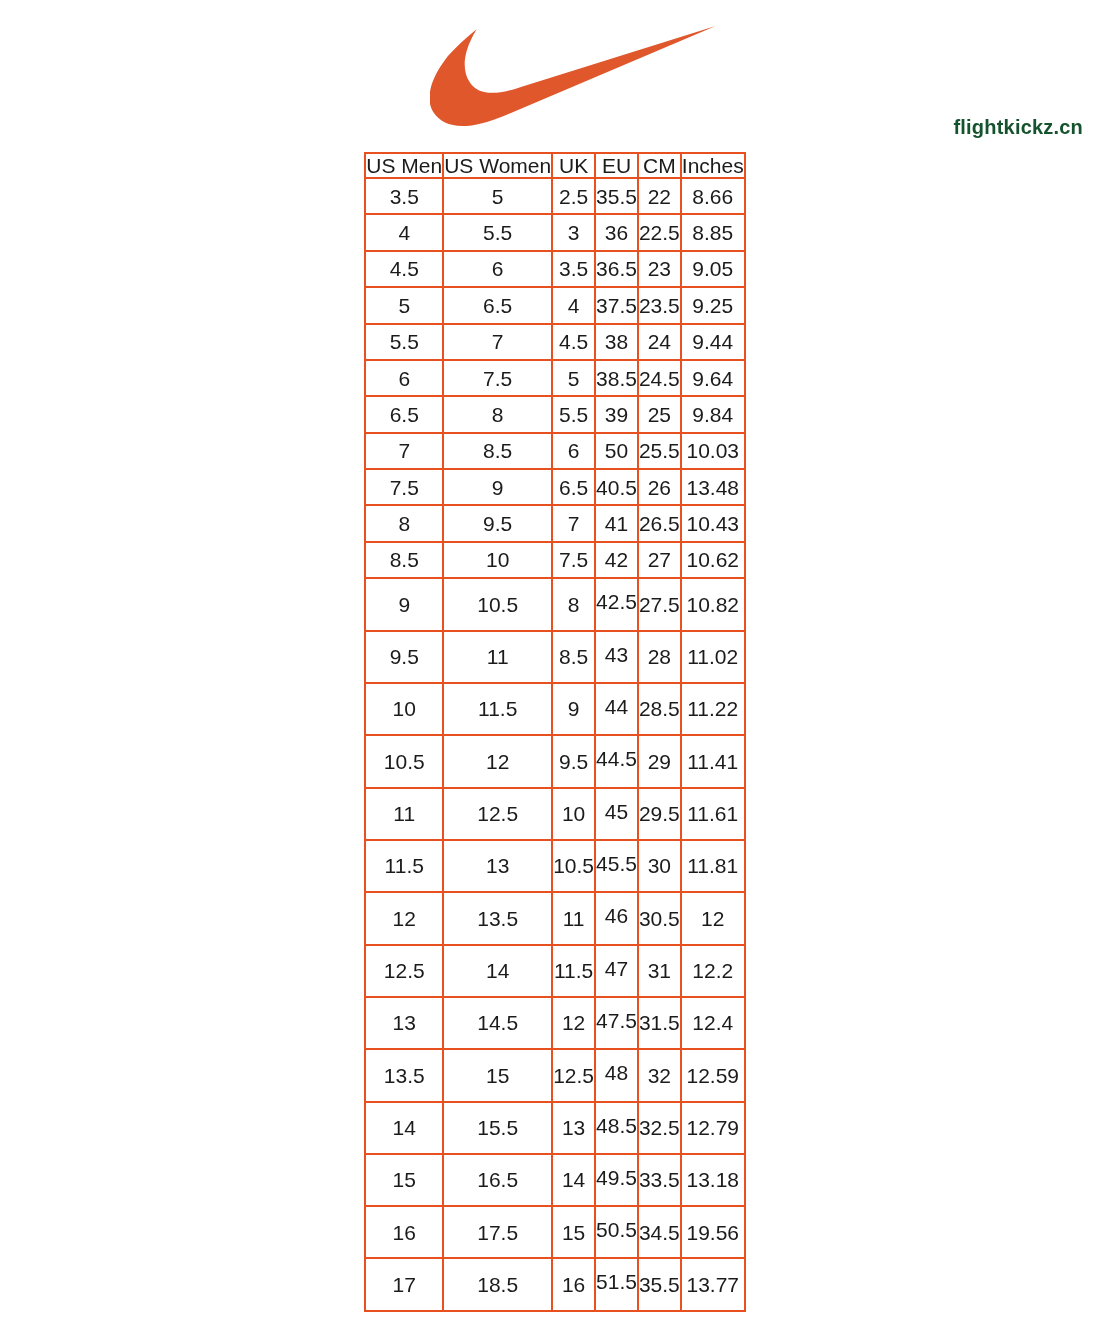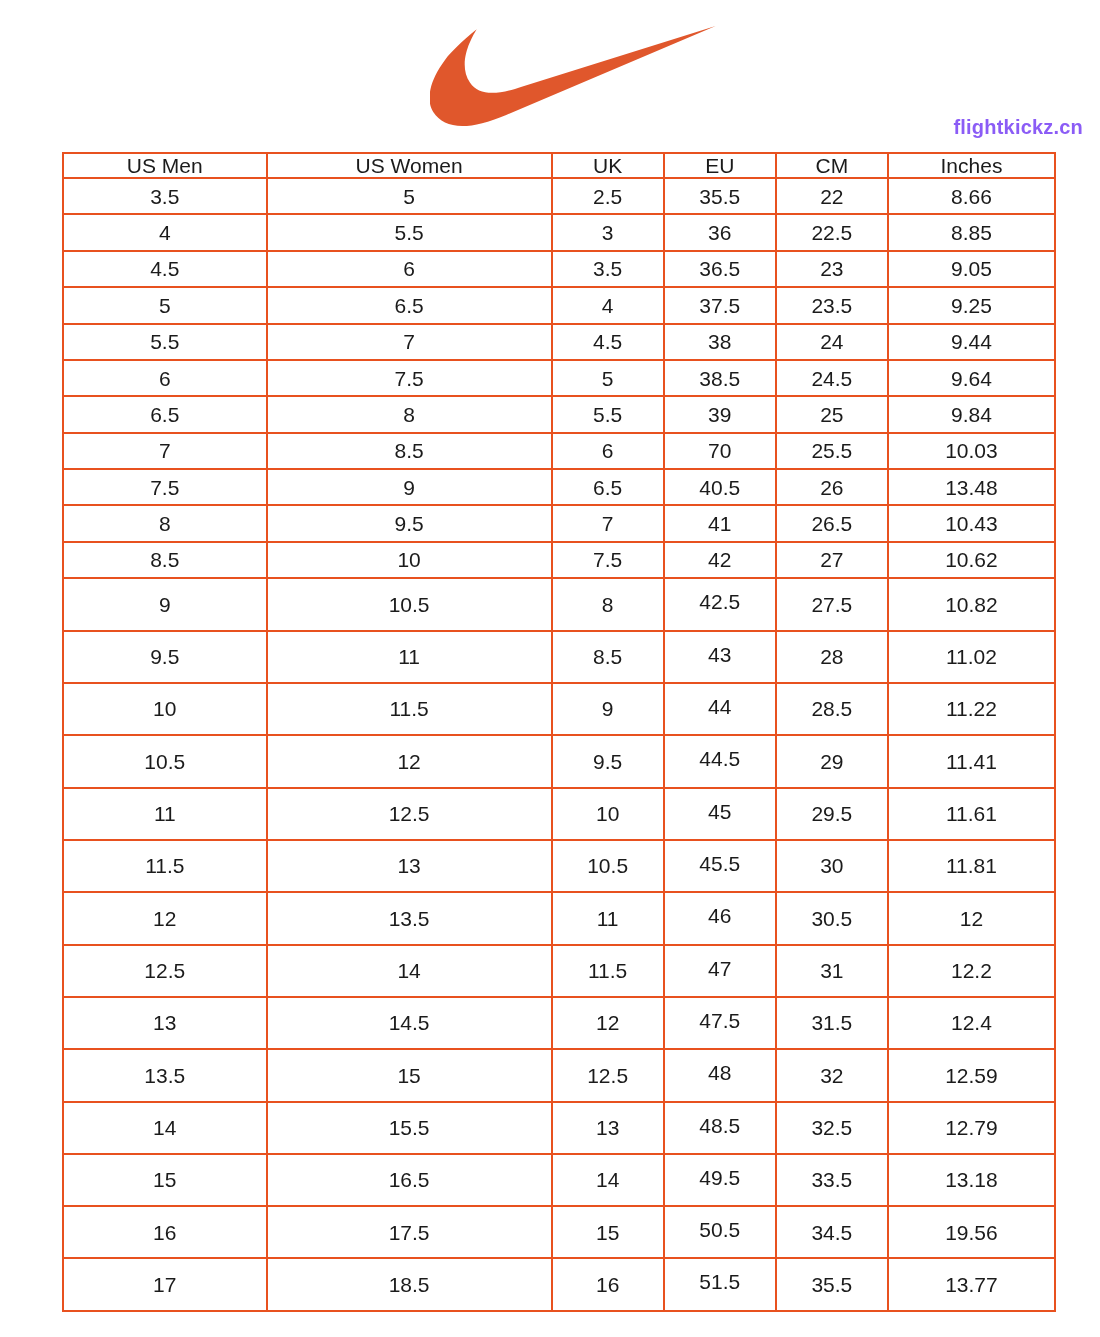--- a/index.html
+++ b/index.html
@@ -14,26 +14,26 @@
     font-family:"Liberation Sans", sans-serif;
     color:var(--text);
     overflow:hidden;
   }
   .swoosh{
     position:absolute;left:430px;top:26px;width:292px;height:auto;
   }
   .swoosh path{fill:var(--orange);}
   .watermark{
     position:absolute;top:116px;right:17px;
-    font-size:20px;font-weight:700;color:#8b5cf6;
+    font-size:20px;font-weight:700;color:#14532d;
     letter-spacing:0.2px;
   }
   .band{
     position:absolute;left:28px;top:152px;width:1054px;height:1160px;
-    display:flex;align-items:flex-start;
+    display:flex;align-items:center;flex-direction:column;
   }
   .side-bar{background:var(--orange);flex:0 0 auto;}
   .side-bar.left{width:34px;}
   .side-bar.right{width:26px;}
   table.size-table{
     flex:1 1 auto;
     border-collapse:collapse;
     table-layout:fixed;
     height:100%;
     background:#fff;
@@ -130,21 +130,21 @@
           <td>8</td>
           <td>5.5</td>
           <td>39</td>
           <td>25</td>
           <td>9.84</td>
         </tr>
         <tr>
           <td>7</td>
           <td>8.5</td>
           <td>6</td>
-          <td>70</td>
+          <td>50</td>
           <td>25.5</td>
           <td>10.03</td>
         </tr>
         <tr>
           <td>7.5</td>
           <td>9</td>
           <td>6.5</td>
           <td>40.5</td>
           <td>26</td>
           <td>13.48</td>

